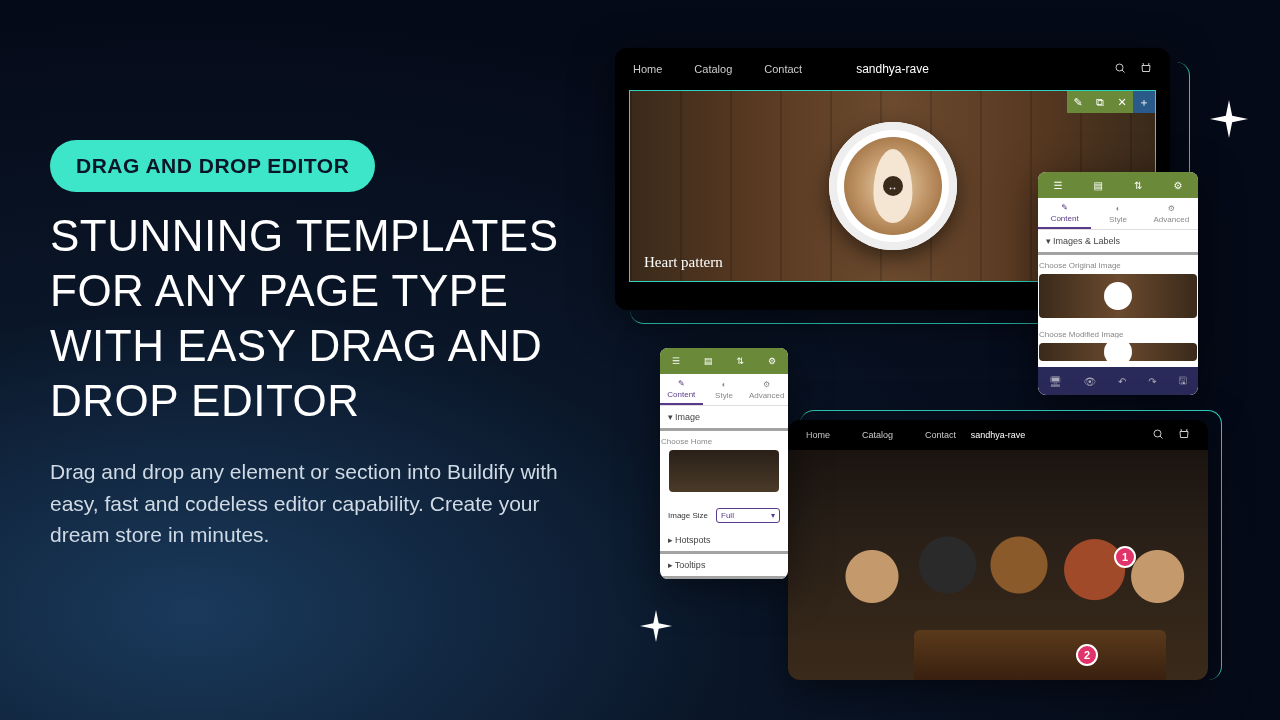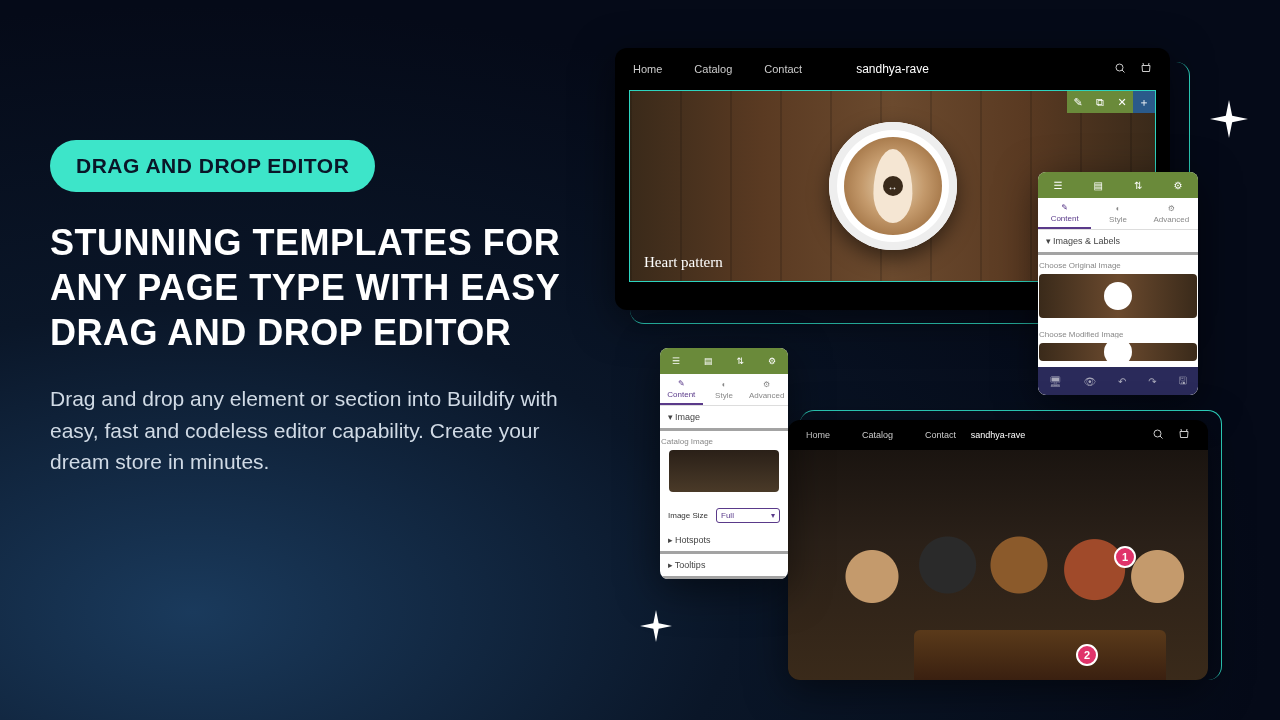--- a/index.html
+++ b/index.html
@@ -22,25 +22,25 @@
   }
   .pill {
     display: inline-block;
     background: #3de5c9;
     color: #0a1628;
     font-weight: 800;
     font-size: 21px;
     letter-spacing: 0.5px;
     padding: 14px 26px;
     border-radius: 999px;
-    margin-bottom: 28px;
+    margin-bottom: 16px;
   }
   .headline {
-    font-size: 36px;
-    font-weight: 700;
+    font-size: 44px;
+    font-weight: 400;
     line-height: 1.25;
     letter-spacing: 0.5px;
     margin-bottom: 28px;
     text-transform: uppercase;
   }
   .desc {
     font-size: 21px;
     line-height: 1.5;
     color: #d0dae5;
     font-weight: 400;
@@ -383,21 +383,21 @@
         <span>◐</span>
         <span>Style</span>
       </div>
     <div>
         <span>⚙</span>
         <span>Advanced</span>
       </div>
   </div>
   <div class="panel-section">▾ <span>Image</span></div>
   <div class="panel-body">
-    <span>Catalog Image</span>
+    <span>Choose Home</span>
     <div class="thumb2"></div>
   </div>
   <div class="select-row">
     <span>Image Size</span>
     <div class="sel">
         <span>Full</span>
         <span>▾</span>
       </div>
   </div>
   <div class="panel-section">▸ <span>Hotspots</span></div>

